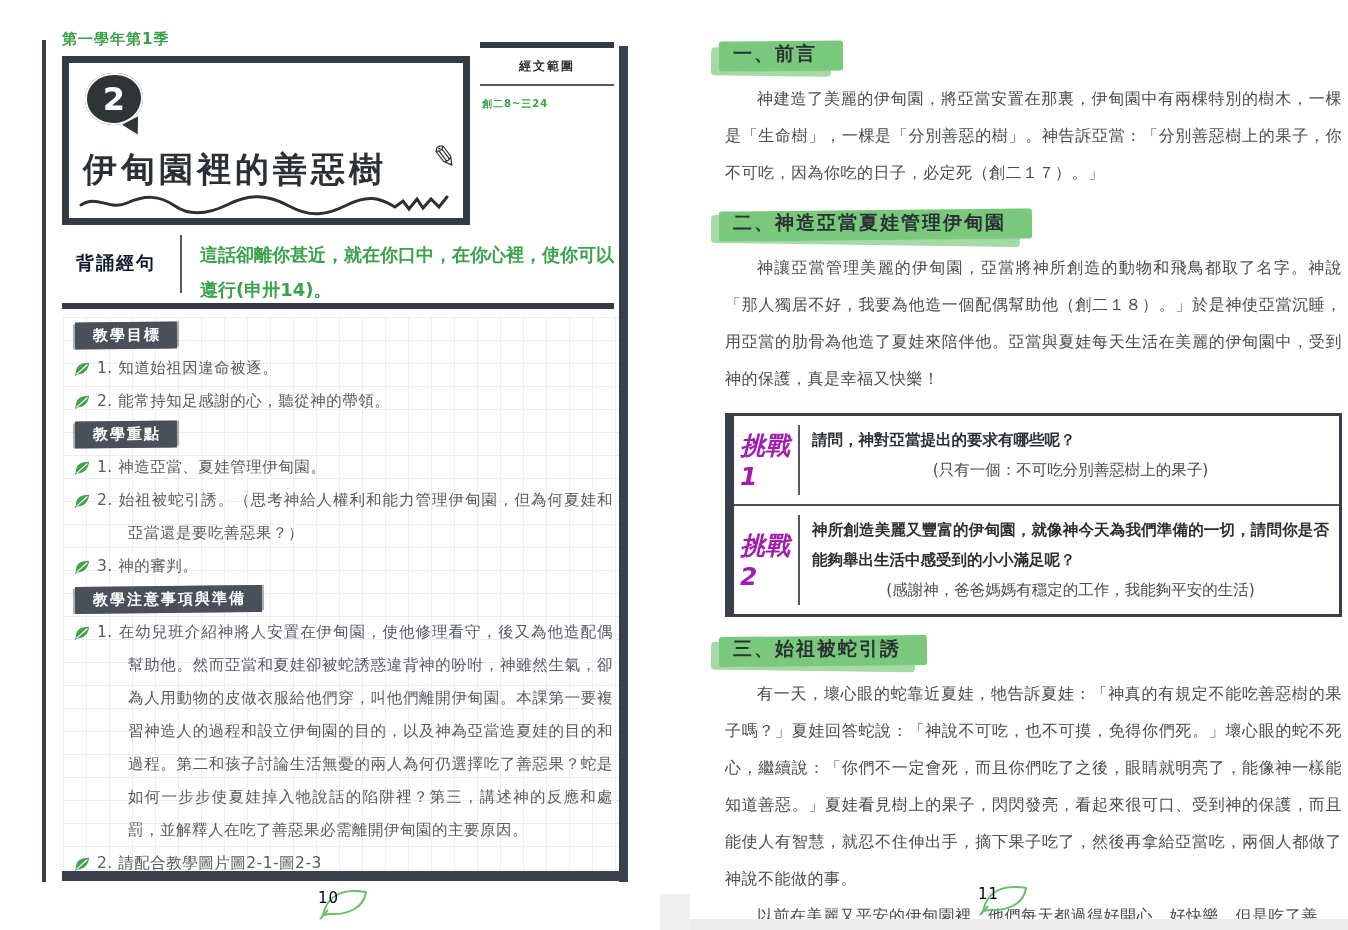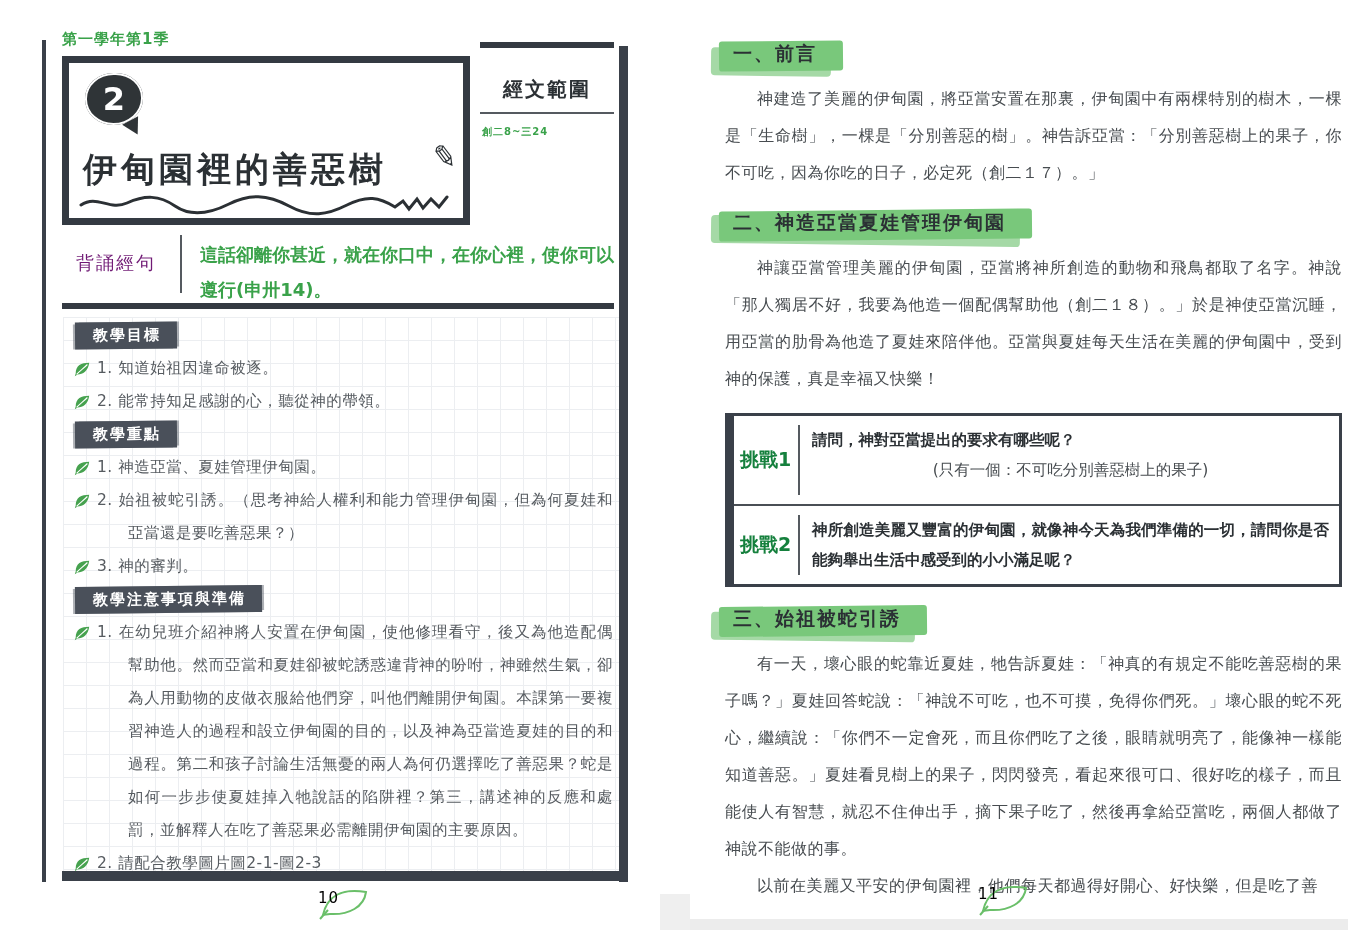--- a/index.html
+++ b/index.html
@@ -19,25 +19,25 @@
   .bubble { position:absolute; left:16px; top:10px; width:58px; height:52px; background:#2f3437; border-radius:50% 48% 52% 50%;
             color:#fff; font-size:32px; font-weight:bold; display:flex; align-items:center; justify-content:center;
             box-shadow:0 0 0 2px #fff inset; }
   .bubble-tail { position:absolute; left:58px; top:56px; width:0; height:0;
                  border:9px solid transparent; border-top:16px solid #2f3437; transform:rotate(-28deg); }
   .lesson-title { position:absolute; left:14px; top:84px; font-size:34px; font-weight:800; letter-spacing:4px; color:#2b3034; white-space:nowrap; }
   .pen-icon { position:absolute; right:6px; top:76px; font-size:30px; color:#2b3034; transform:rotate(8deg); }
   .squiggle { position:absolute; left:10px; top:128px; }
 
   .scripture-box { position:absolute; left:480px; top:42px; width:134px; border-top:6px solid #343a42; }
-  .sb-title { text-align:center; font-size:20px; font-weight:800; color:#2b3034; padding:28px 0 9px; border-bottom:2px solid #555a60; letter-spacing:2px; }
+  .sb-title { text-align:center; font-size:12px; font-weight:800; color:#2b3034; padding:10px 0 9px; border-bottom:2px solid #555a60; letter-spacing:2px; }
   .sb-value { color:#3aa24a; font-size:10px; font-weight:bold; padding:11px 0 0 2px; letter-spacing:1px; }
 
   .verse-row { position:absolute; left:62px; top:231px; width:552px; height:78px; border-bottom:6px solid #343a42; display:flex; }
-  .verse-label { flex:0 0 118px; font-size:18px; font-weight:400; color:#701a75; padding:20px 0 0 14px; letter-spacing:2px; }
+  .verse-label { flex:0 0 118px; font-size:18px; font-weight:700; color:#0f172a; padding:20px 0 0 14px; letter-spacing:2px; }
   .verse-divider { width:2px; background:#555a60; margin:4px 18px 10px 0; }
   .verse-text { flex:1; color:#3aa24a; font-size:18px; font-weight:600; line-height:1.95; padding-top:6px; text-align:justify; }
 
   .grid-area { position:absolute; left:63px; top:317px; width:556px; height:554px; overflow:hidden; padding:2px 6px 0 10px;
     background-image: linear-gradient(#eceef1 1px, transparent 1px), linear-gradient(90deg, #eceef1 1px, transparent 1px);
     background-size:23px 23px; }
   .badge { display:inline-block; background:#4a505a; color:#fff; font-size:15px; font-weight:bold; letter-spacing:2px;
            padding:4px 16px 4px 18px; margin:3px 0 3px 2px; transform:rotate(-0.6deg);
            box-shadow:-3px 1px 0 -1px rgba(74,80,90,.45), 3px -1px 0 -1px rgba(74,80,90,.45); }
   .li { display:flex; }
@@ -57,21 +57,21 @@
                  background:#a5d9a6; transform:rotate(.8deg); border-radius:4px; }
   .mt { margin-top:14px;text-decoration:underline; }
 
   .para { font-size:16px; color:#474c50; line-height:37px; text-align:justify; text-indent:2em; letter-spacing:.5px; }
 
   .challenge-box { position:relative; border:3px solid #3a4049; border-left:none; margin:16px 0 8px 9px; }
   .challenge-bar { position:absolute; left:-9px; top:-3px; bottom:-3px; width:9px; background:#3a4049; }
   .ch-row { display:flex; padding:9px 10px 9px 6px; }
   .ch-row-1 { min-height:88px; }
   .ch-row + .ch-row { border-top:2px solid #4a4f55; }
-  .ch-label { flex:0 0 58px; color:#15803d; font-size:19px; font-weight:800; align-self:center; }
+  .ch-label { flex:0 0 58px; color:#a21caf; font-size:25px; font-weight:800; align-self:center;font-style:italic; }
   .ch-divider { width:2px; background:#555a60; margin-right:12px; }
   .ch-content { flex:1; }
   .ch-q { font-size:15.5px; font-weight:800; color:#2b3034; line-height:30px; text-align:justify; }
   .ch-a { font-size:15.5px; color:#474c50; line-height:30px;text-align:center; }
 
   
   .page-leaf { position:absolute; width:54px; height:36px; }
   .page-leaf svg { position:absolute; left:0; top:0; }
   .page-leaf .num { position:absolute; left:0; top:5px; width:100%; 
                     font-size:15px; font-weight:normal; color:#000000; letter-spacing:1px; }
@@ -214,26 +214,27 @@
           <div class="ch-content">
             <div class="ch-q">請問，神對亞當提出的要求有哪些呢？</div>
             <div class="ch-a">(只有一個：不可吃分別善惡樹上的果子)</div>
           </div>
         </div>
         <div class="ch-row">
           <div class="ch-label">挑戰2</div>
           <div class="ch-divider"></div>
           <div class="ch-content">
             <div class="ch-q">神所創造美麗又豐富的伊甸園，就像神今天為我們準備的一切，請問你是否能夠舉出生活中感受到的小小滿足呢？</div>
+            <div class="ch-a">(感謝神，爸爸媽媽有穩定的工作，我能夠平安的生活)</div>
           </div>
         </div>
       </div>
 
       <div class="mt"><span class="sec-heading">三、始祖被蛇引誘</span></div>
-      <p class="para">有一天，壞心眼的蛇靠近夏娃，牠告訴夏娃：「神真的有規定不能吃善惡樹的果子嗎？」夏娃回答蛇說：「神說不可吃，也不可摸，免得你們死。」壞心眼的蛇不死心，繼續說：「你們不一定會死，而且你們吃了之後，眼睛就明亮了，能像神一樣能知道善惡。」夏娃看見樹上的果子，閃閃發亮，看起來很可口、很好吃的樣子，而且能使人有智慧，就忍不住伸出手，摘下果子吃了，然後再拿給亞當吃，兩個人都做了神說不能做的事。</p>
+      <p class="para">有一天，壞心眼的蛇靠近夏娃，牠告訴夏娃：「神真的有規定不能吃善惡樹的果子嗎？」夏娃回答蛇說：「神說不可吃，也不可摸，免得你們死。」壞心眼的蛇不死心，繼續說：「你們不一定會死，而且你們吃了之後，眼睛就明亮了，能像神一樣能知道善惡。」夏娃看見樹上的果子，閃閃發亮，看起來很可口、受到神的保護，而且能使人有智慧，就忍不住伸出手，摘下果子吃了，然後再拿給亞當吃，兩個人都做了神說不能做的事。</p>
       <p class="para">以前在美麗又平安的伊甸園裡，他們每天都過得好開心、好快樂，但是吃了善</p>
 
     </div>
 
     <div class="page-leaf" style="left:288px; top:880px;">
       <svg width="54" height="36" viewBox="0 0 54 36">
         <path d="M5 31 C9 12 24 4 48 8 C46 23 31 31 12 30 C9 30 7 31 5 31 Z" fill="none" stroke="#6abf69" stroke-width="2"></path>
         <path d="M2 35 L10 26" stroke="#6abf69" stroke-width="2" fill="none"></path>
       </svg>
       <div class="num">11</div>

